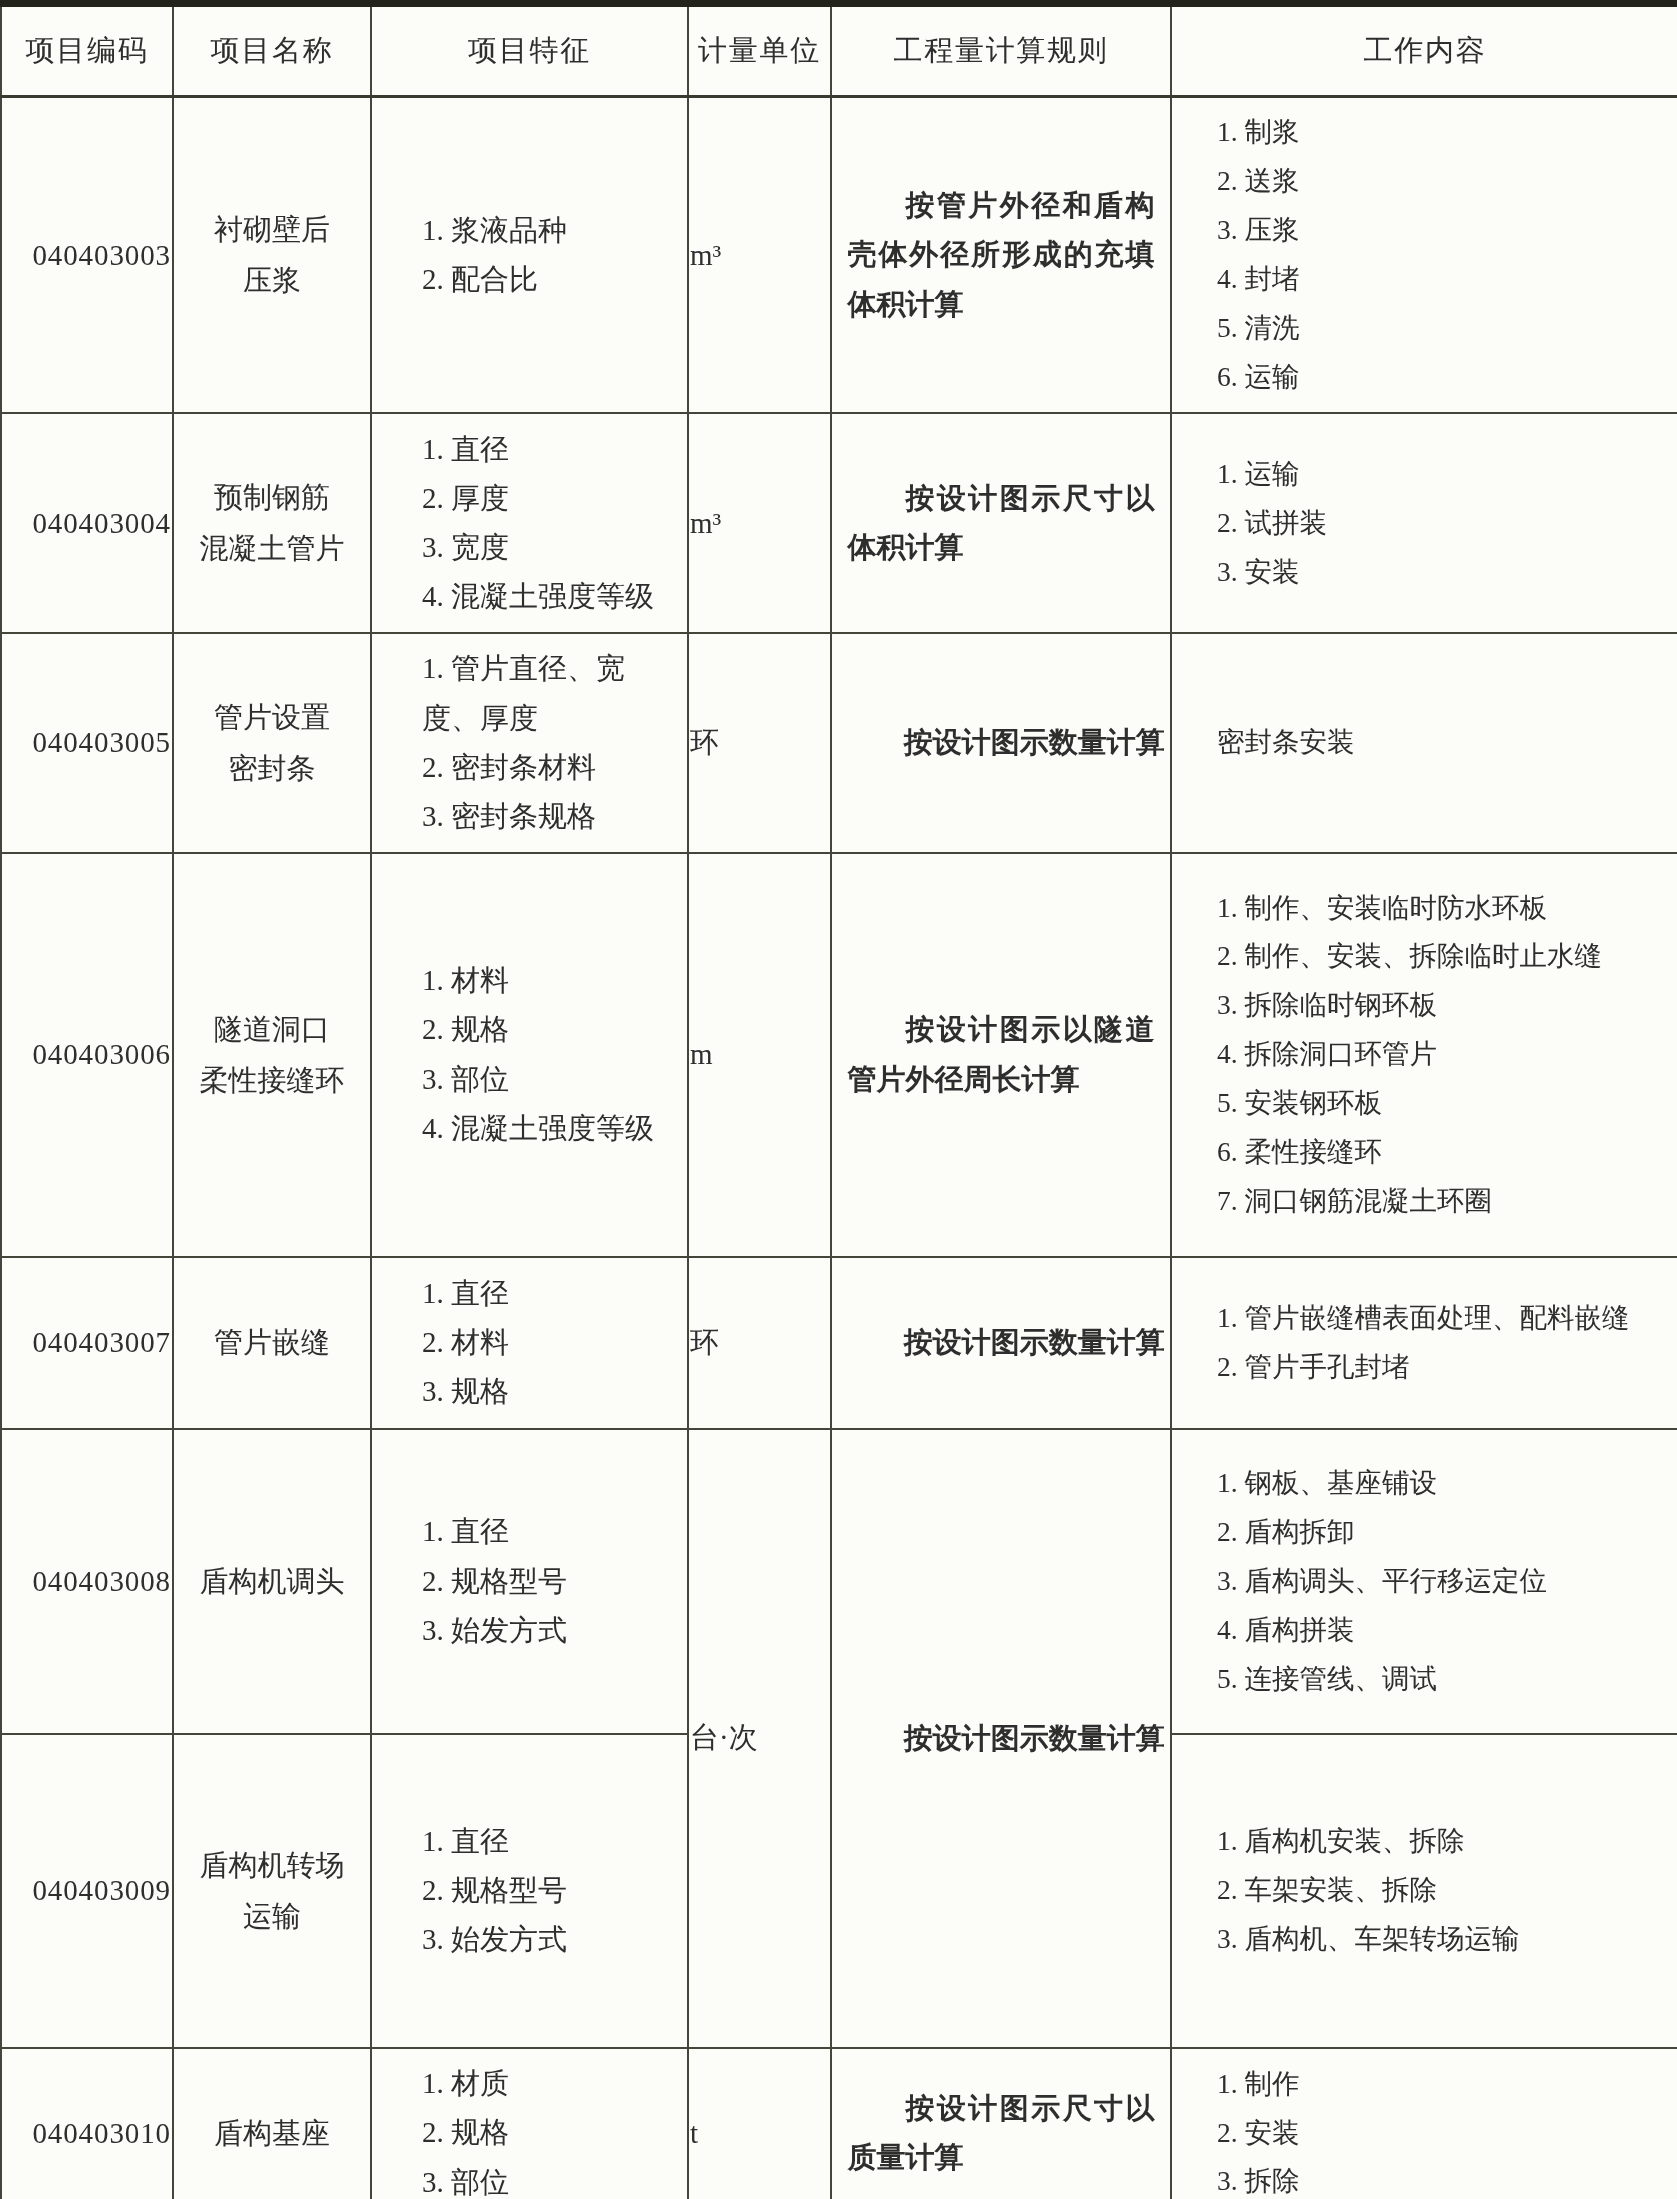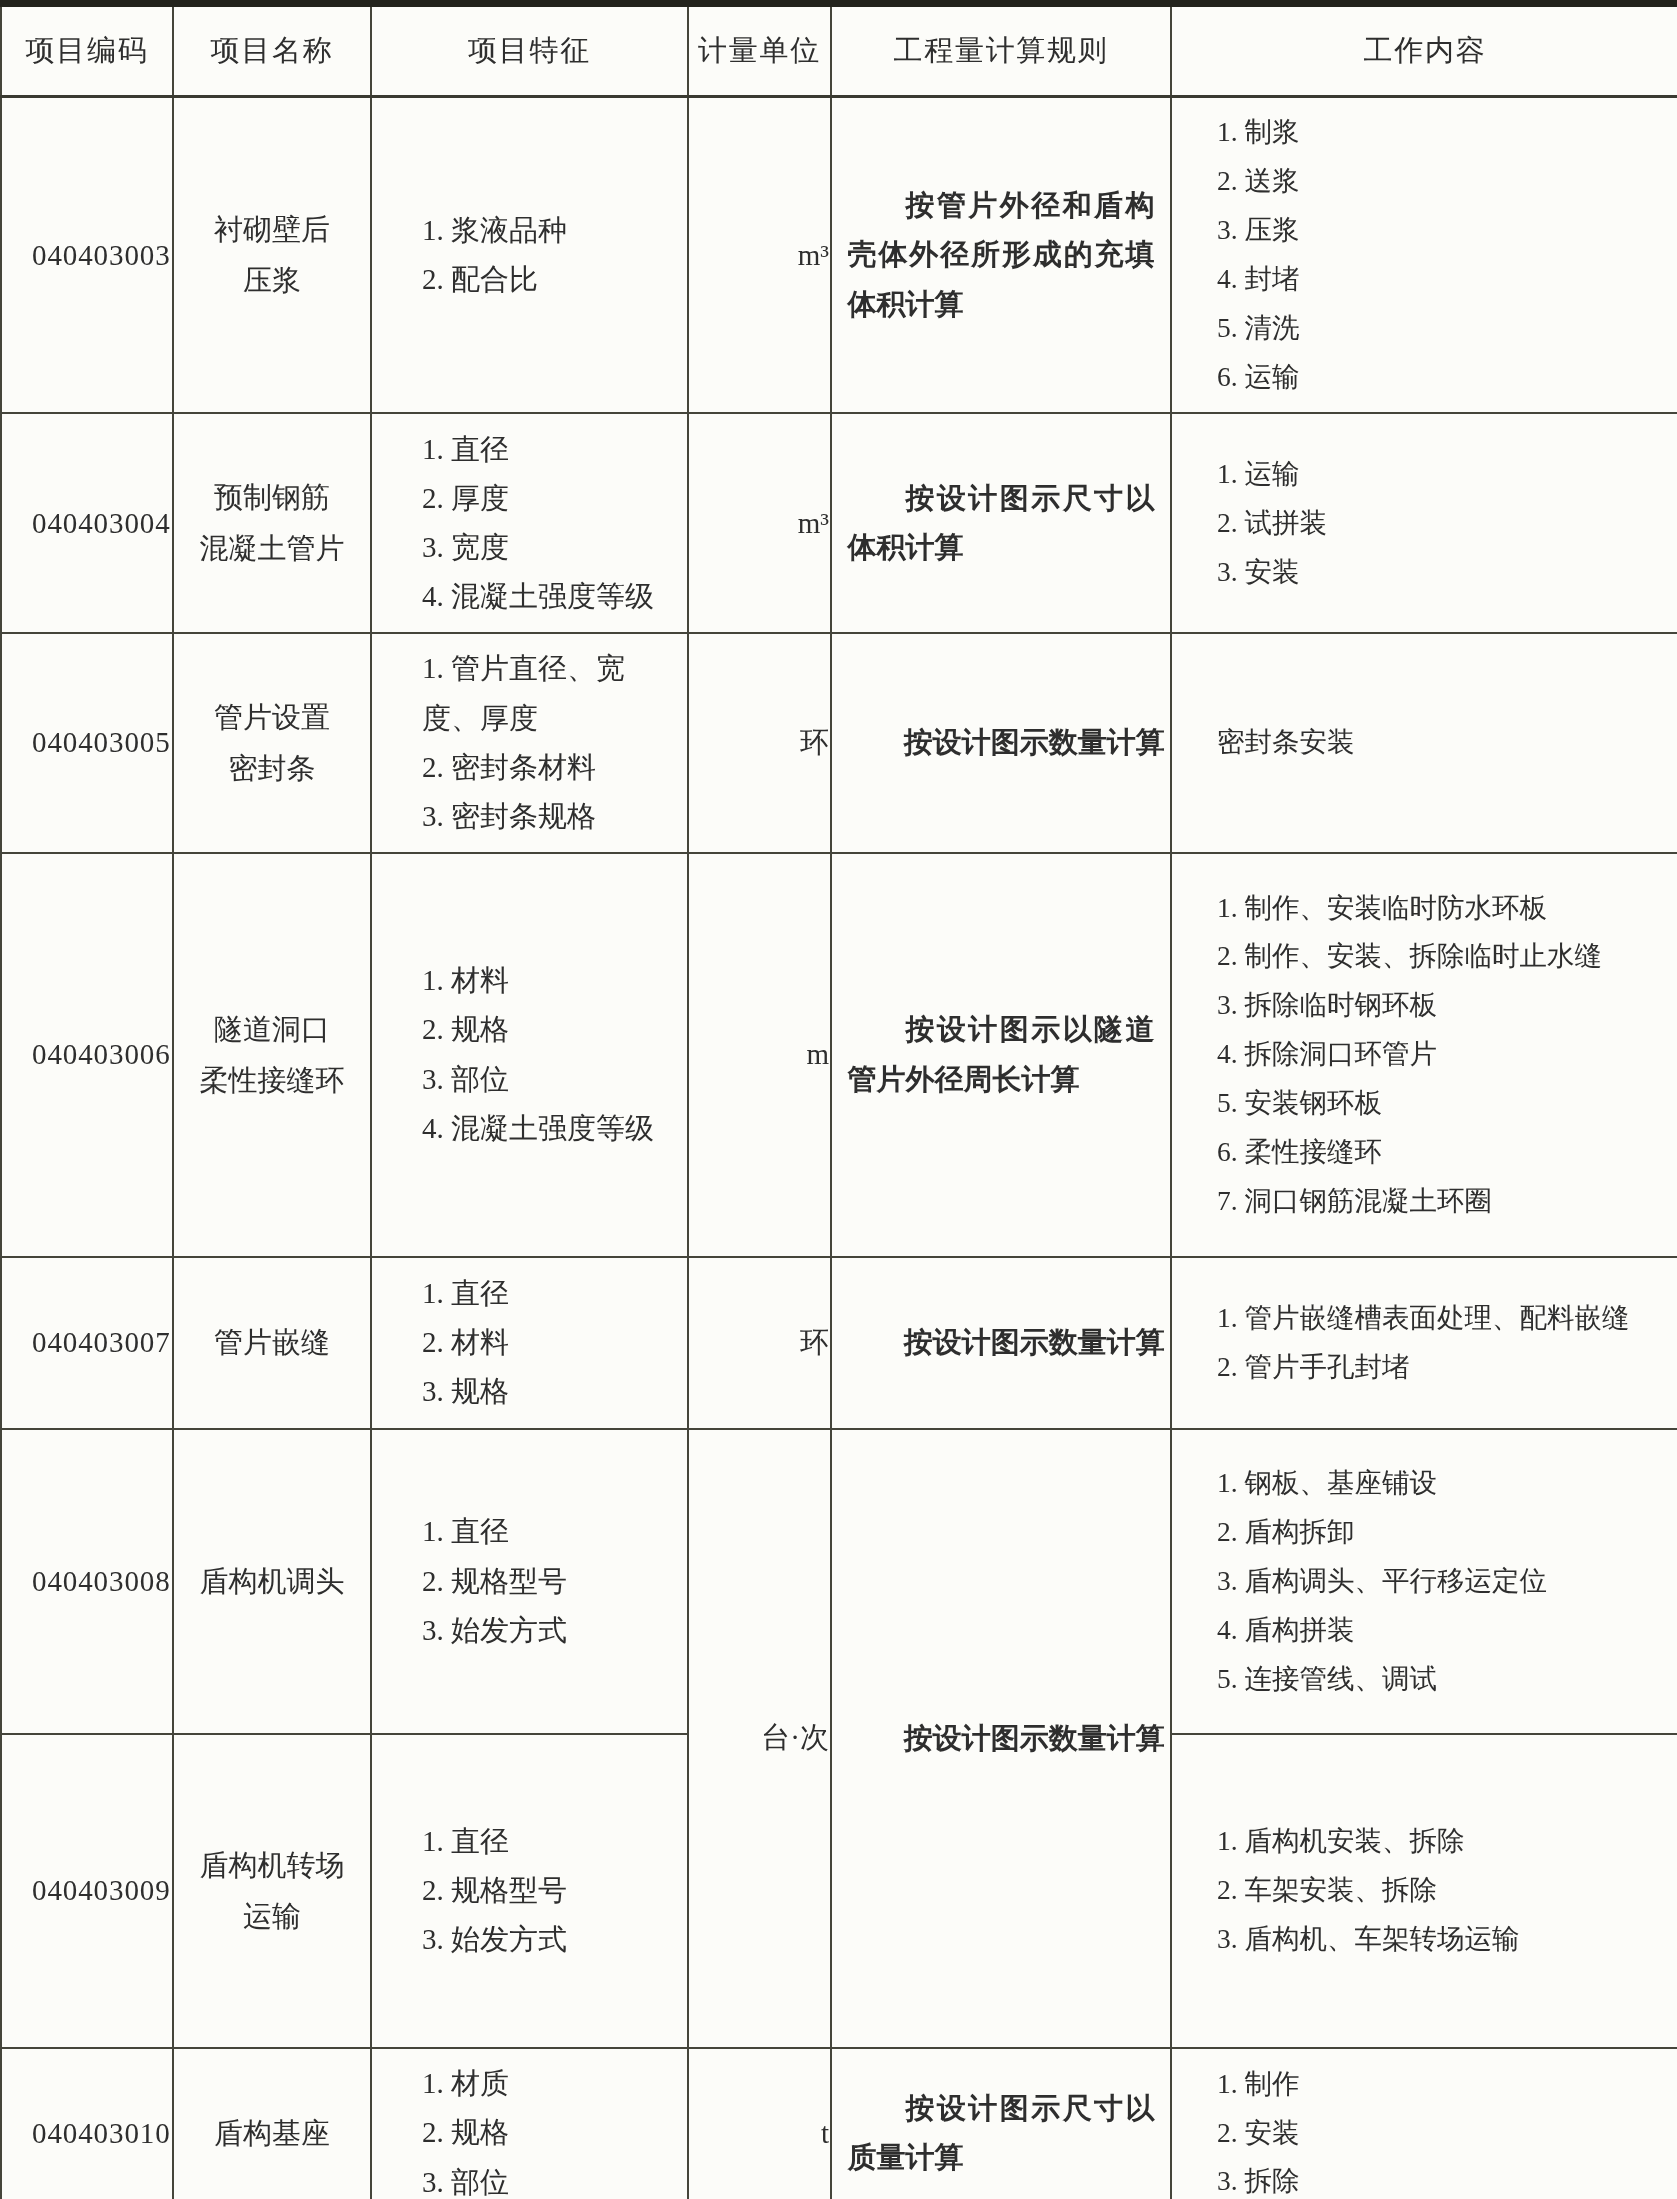--- a/index.html
+++ b/index.html
@@ -27,27 +27,27 @@
     vertical-align:middle;
     font-weight:normal;
     word-break:break-all;
   }
   tr.head th{
     height:86px;
     border-bottom:3.4px solid #3a3a31;
     text-align:center;
     letter-spacing:1.7px;
   }
-  .c-code{text-align:left;letter-spacing:0.9px;padding-left:30px;}
+  .c-code{text-align:right;letter-spacing:0.9px;padding-left:30px;}
   .c-name{text-align:center;white-space:pre-line;line-height:1.75;font-family:Liberation Serif, serif;}
   .c-feat{
     white-space:pre-line;line-height:1.7;
     padding:10.3px 10.3px 10.3px 50px;text-align:left;
   }
-  .c-unit{text-align:right;}
+  .c-unit{text-align:left;}
   .c-rule{line-height:1.7;padding:8.6px 15.5px;font-weight:bold;}
   .rule-indent{text-align:justify;text-indent:2em;}
   .rule-center{text-align:right;text-indent:0;padding:8.6px 5.2px;}
   .c-work{
     white-space:pre-line;line-height:1.78;
     padding:10.3px 6.9px 10.3px 45px;text-align:left;
     font-size:27.5px;
   }
 </style>
 </head>

